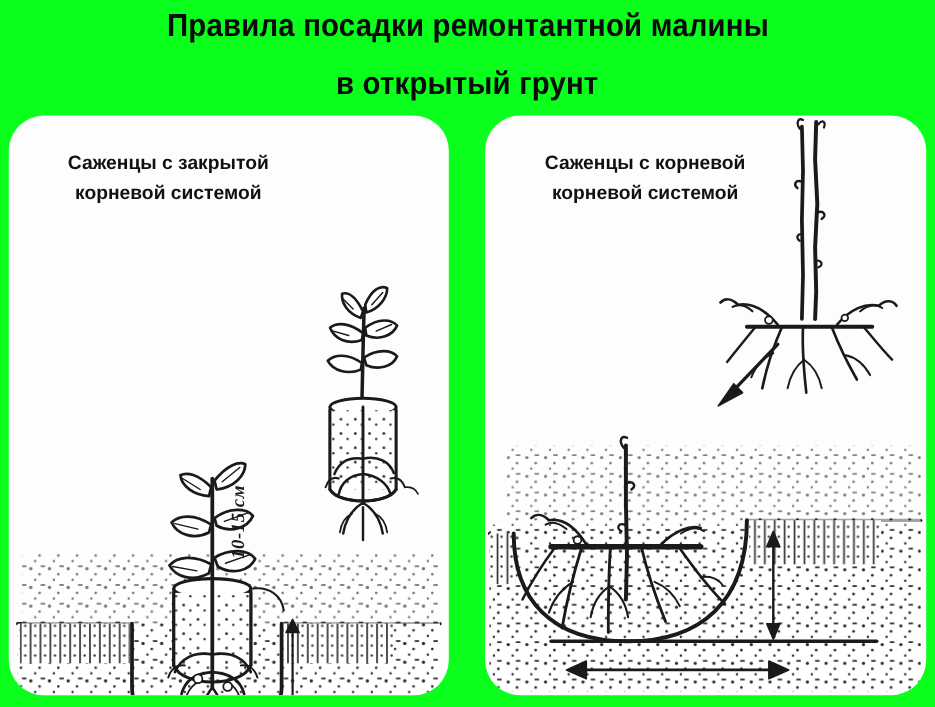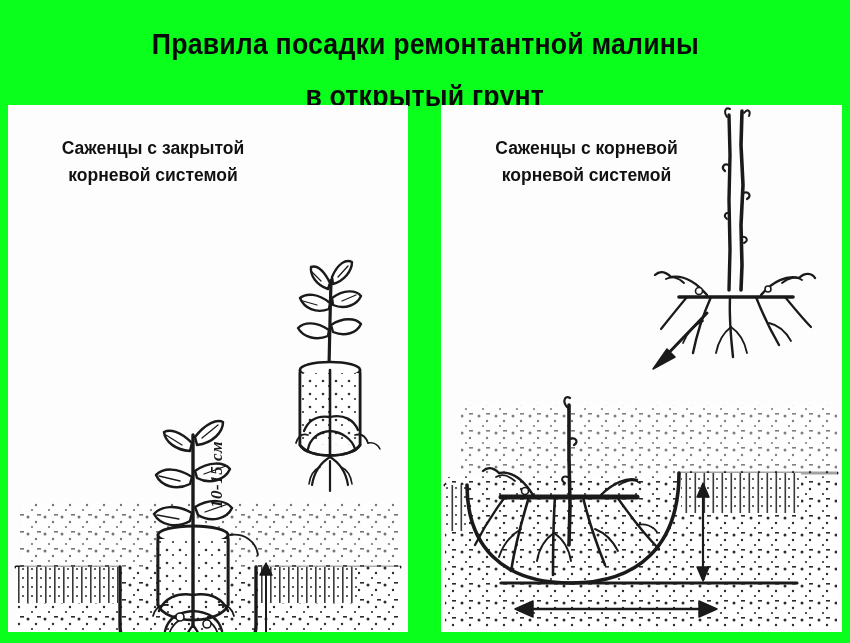--- a/index.html
+++ b/index.html
@@ -17,21 +17,21 @@
   .poster {
     position: absolute;
     inset: 0;
     background: #0bff1c;
   }
 
   
   .title-block {
     position: absolute;
     left: 0;
-    top: 24px;
+    top: 4px;
     width: 850px;
     height: 92px;
     display: flex;
     flex-direction: column;
     align-items: center;
     justify-content: center;
     gap: 14px;
   }
   .title-line {
     color: #0a0a0a;
@@ -43,20 +43,21 @@
     transform: scaleX(0.92);
     white-space: nowrap;
     text-align: center;
   }
 
   
   .panel {
     position: absolute;
     background: #fdfdfd;
     overflow: hidden;
+    border-radius: 32px;
   }
   .panel-left  { left: 8px;   top: 105px; width: 400px; height: 527px; }
   .panel-right { left: 441px; top: 105px; width: 401px; height: 527px; }
 
   .panel-heading {
     position: absolute;
     top: 30px;
     width: 100%;
     text-align: center;
     color: #111;

